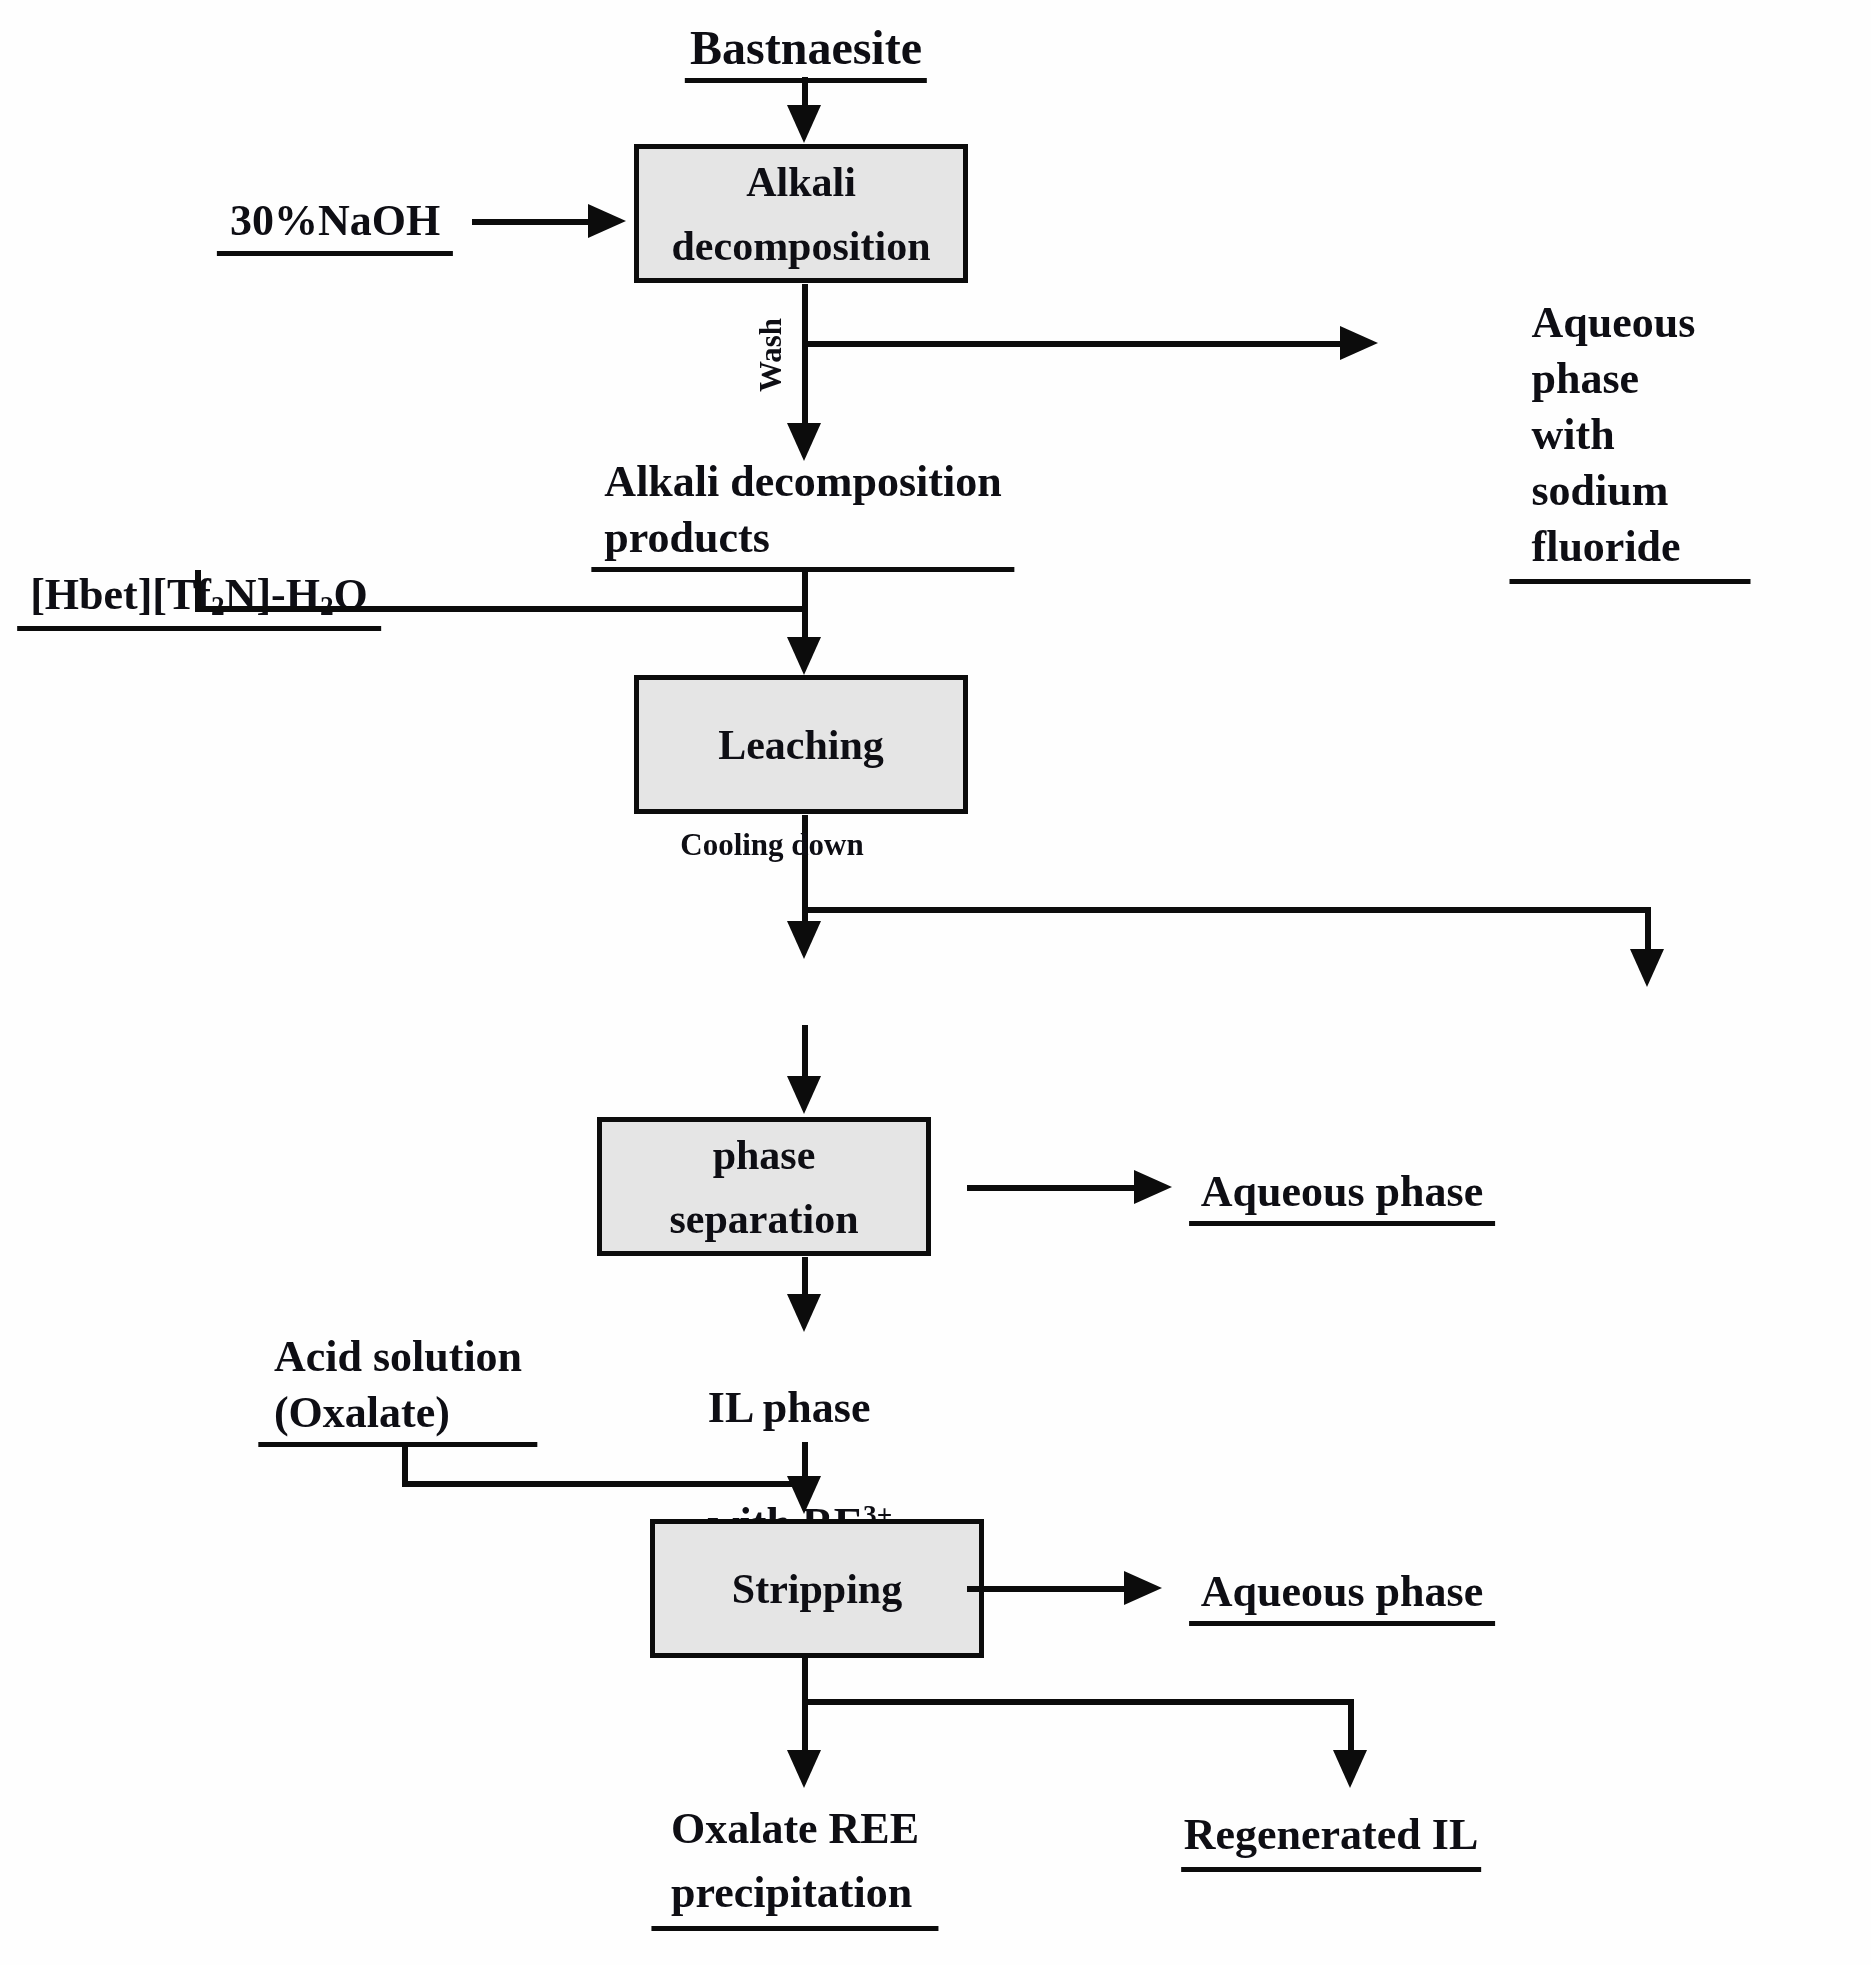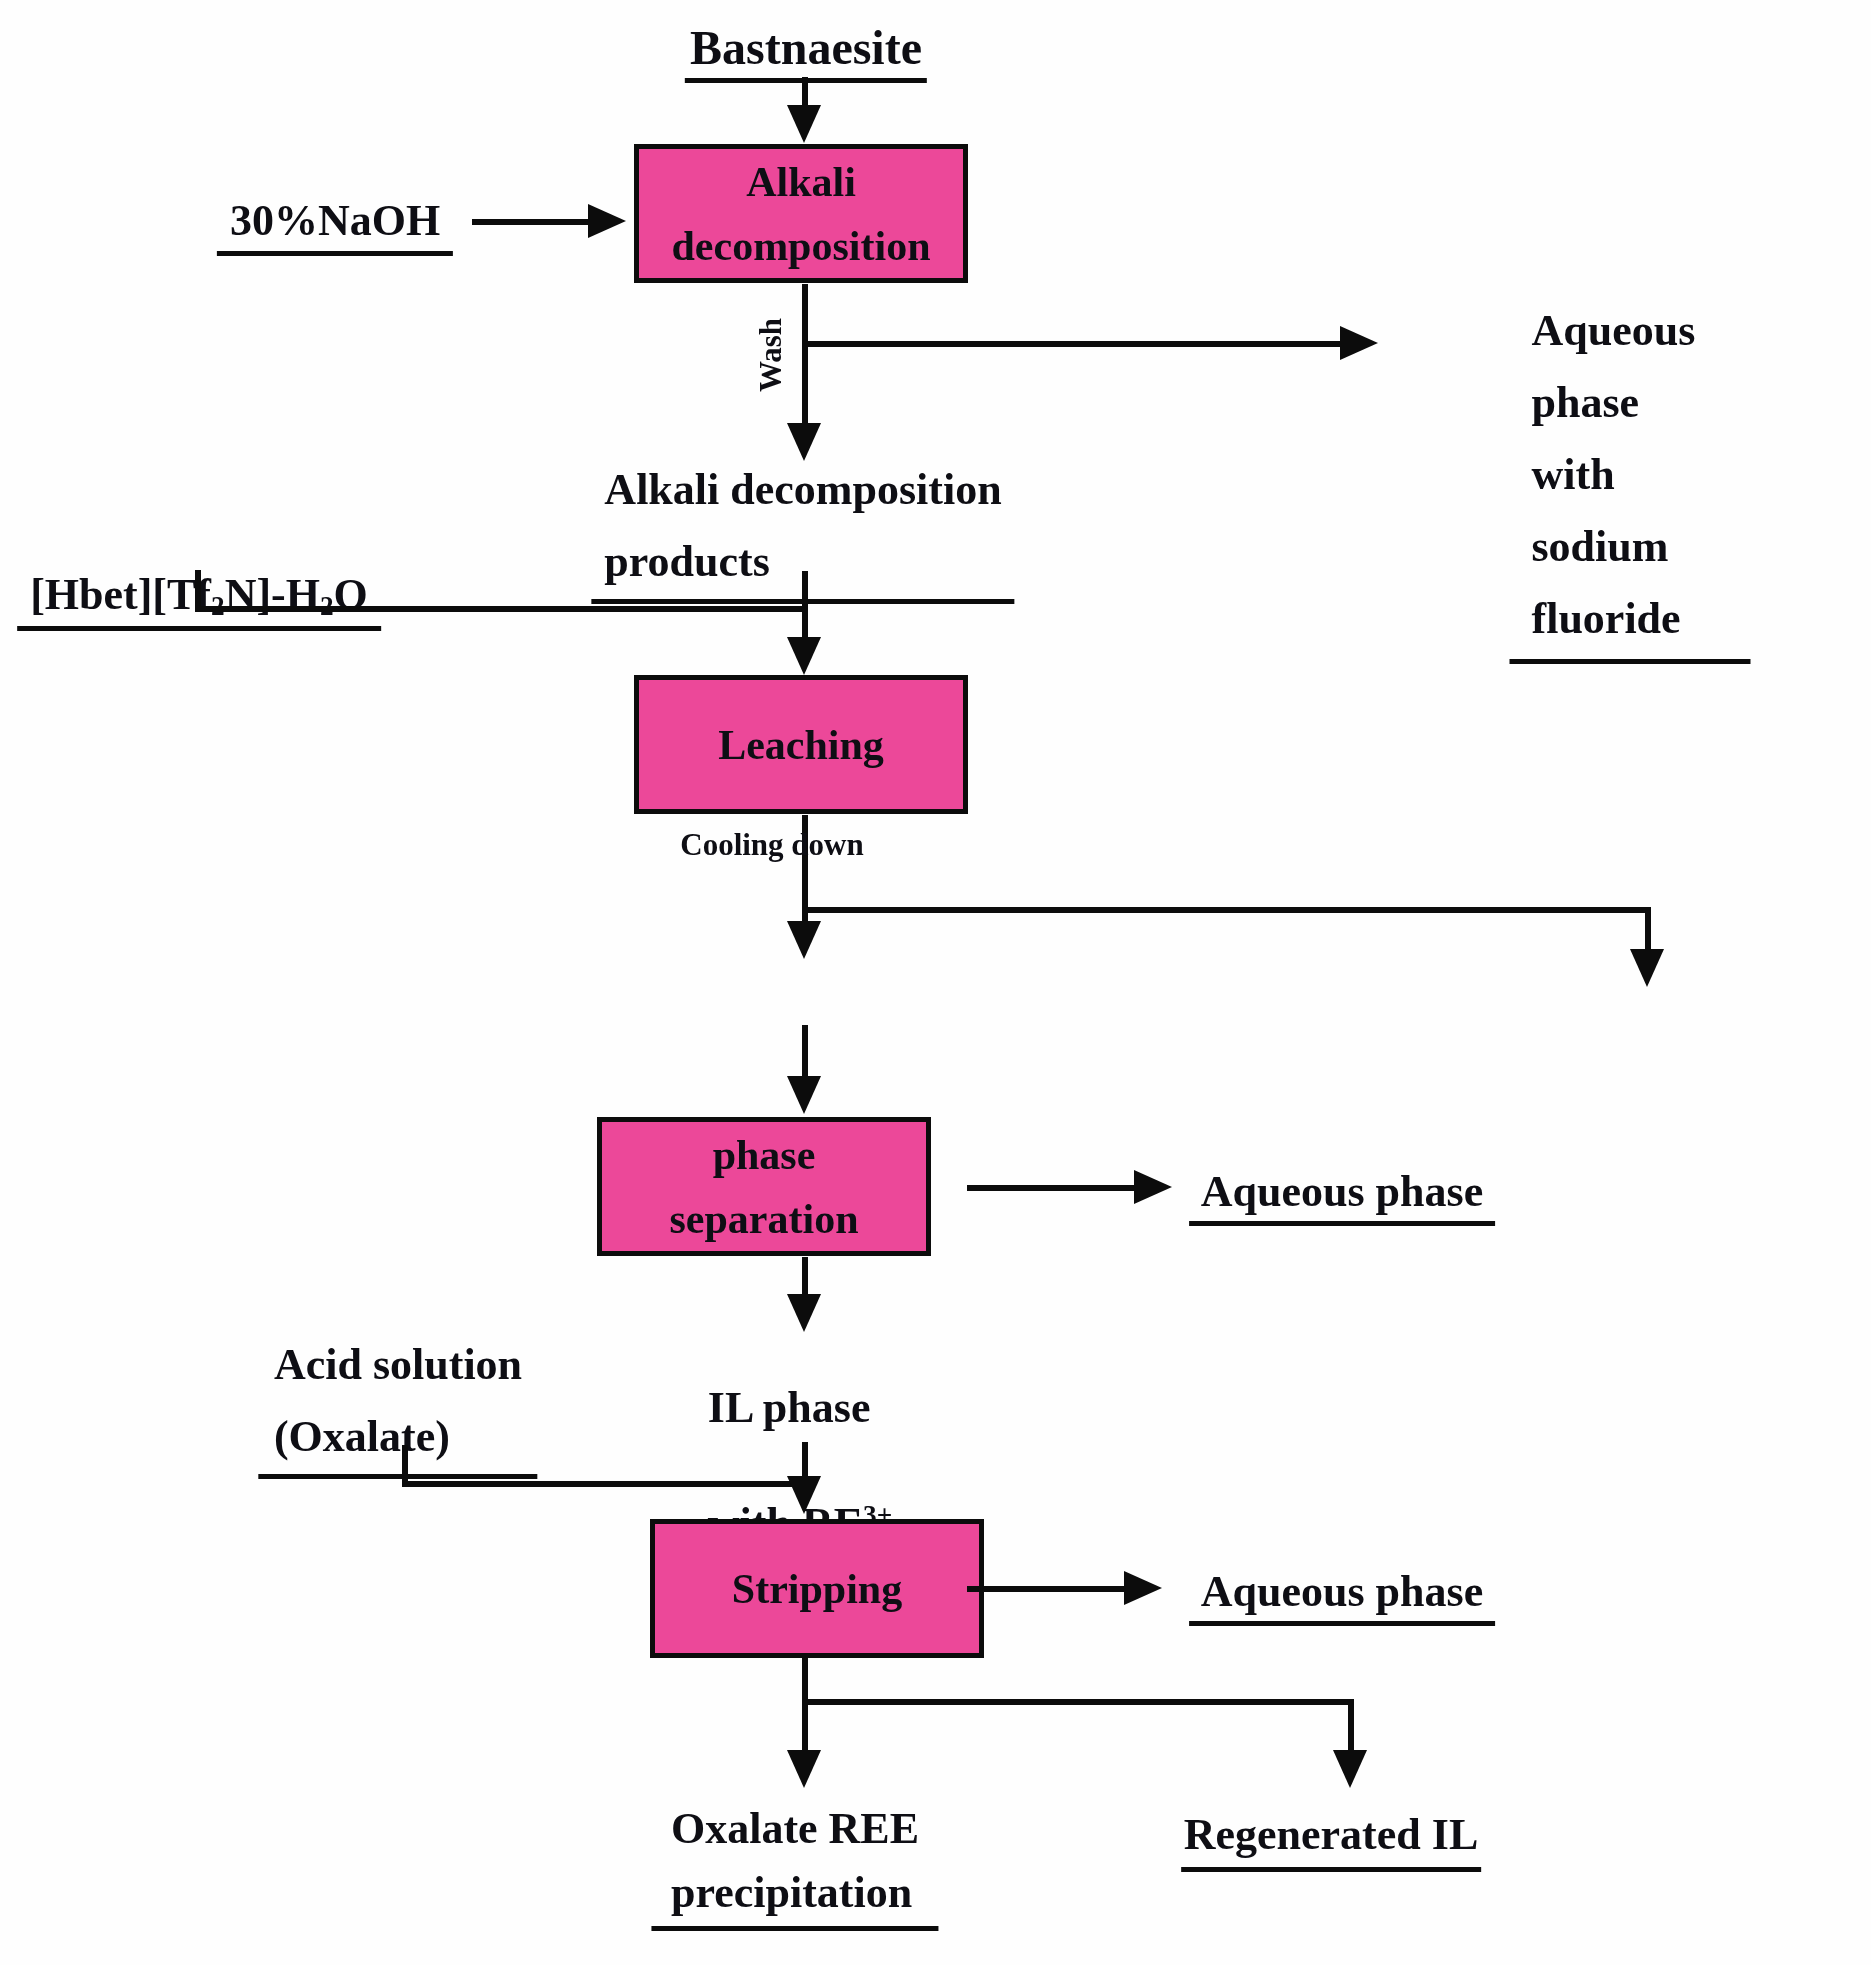--- a/index.html
+++ b/index.html
@@ -17,30 +17,30 @@
   .hline{height:5.8px;}
   .ah-down{position:absolute;width:0;height:0;
     border-left:17.5px solid transparent;border-right:17.5px solid transparent;
     border-top:38px solid #0c0c0c;}
   .ah-right{position:absolute;width:0;height:0;
     border-top:17.5px solid transparent;border-bottom:17.5px solid transparent;
     border-left:38px solid #0c0c0c;}
   
   .pbox{position:absolute;box-sizing:border-box;
     width:334px;height:139px;
-    border:5.8px solid #0c0c0c;background:#ec4899;
+    border:5.8px solid #0c0c0c;background:#e5e5e5;
     display:flex;align-items:center;justify-content:center;
     font-size:42px;font-weight:bold;text-align:center;
     line-height:64px;white-space:pre-line;}
   
   .label{position:absolute;transform:translateX(-50%);
     font-size:44px;font-weight:bold;text-align:left;
     white-space:pre-line;
     border-bottom:5.8px solid #0c0c0c;}
-  .label.multi{line-height:72px;}
+  .label.multi{line-height:56px;}
   .label.big{font-size:48px;}
   .small-note{position:absolute;font-size:31px;font-weight:bold;white-space:nowrap;}
   .rot{transform:translate(-50%,-50%) rotate(-90deg);}
   .sub{font-size:0.62em;vertical-align:-0.22em;}
   .sup{font-size:0.62em;vertical-align:0.5em;}
   .lline{line-height:56px;}
 </style>
 </head>
 <body>
 

